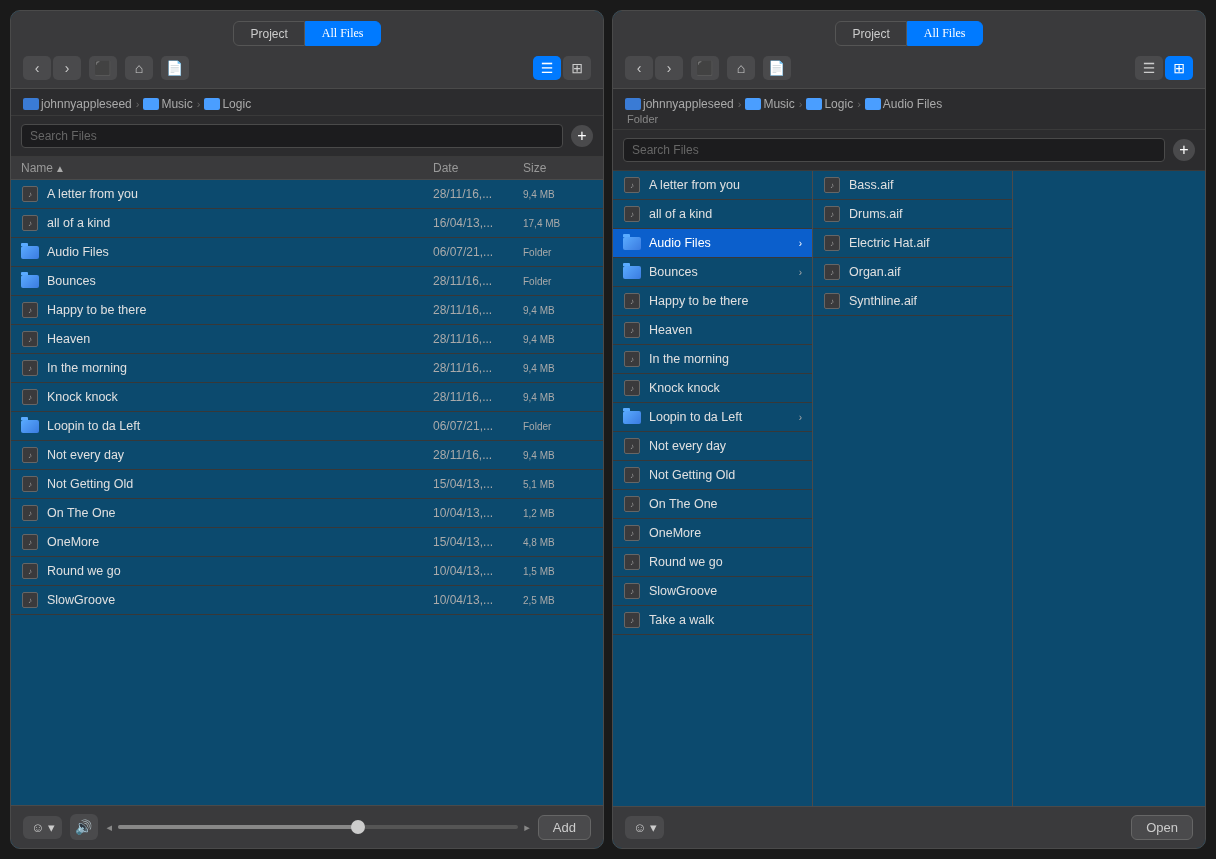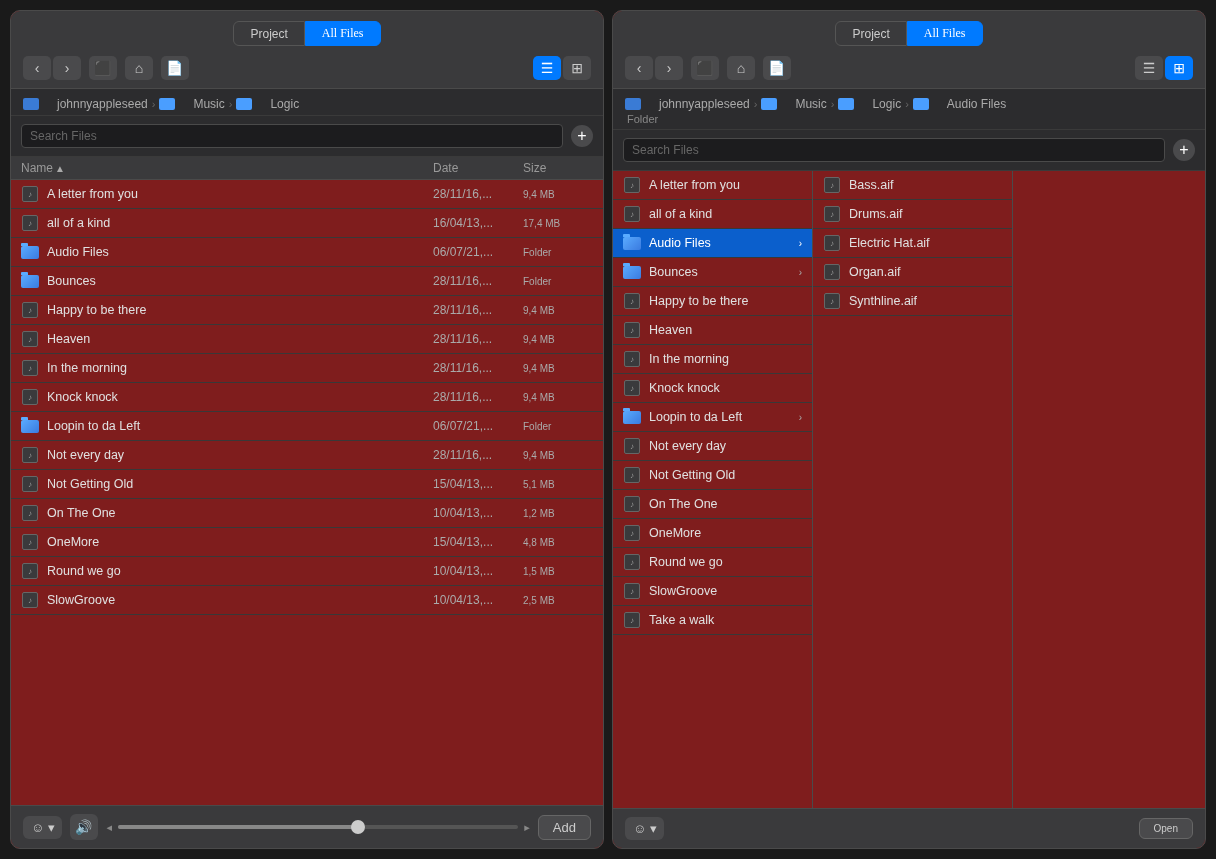--- a/index.html
+++ b/index.html
@@ -19,21 +19,21 @@
       display: flex;
       gap: 0;
       width: 1216px;
       height: 859px;
       background: #1a1a1a;
       padding: 10px;
       gap: 8px;
     }
 
     .panel {
-      background: #7f1d1d;
+      background: #0c4a6e;
       border-radius: 10px;
       border: 1px solid #4a4a4a;
       display: flex;
       flex-direction: column;
       overflow: hidden;
       flex: 1;
     }
 
     
     .panel-header {
@@ -121,21 +121,21 @@
       display: flex;
       align-items: center;
       gap: 4px;
       font-size: 12px;
       color: #aaa;
     }
 
     .breadcrumb-item {
       display: flex;
       align-items: center;
-      gap: 18px;
+      gap: 2px;
     }
 
     .breadcrumb-sep {
       color: #666;
       font-size: 11px;
     }
 
     .folder-icon-sm {
       width: 16px;
       height: 12px;
@@ -349,21 +349,21 @@
       font-size: 13px;
     }
 
     .open-btn {
       background: #4a4a4c;
       border: 1px solid #666;
       border-radius: 6px;
       color: #ccc;
       padding: 4px 14px;
       cursor: pointer;
-      font-size: 10px;
+      font-size: 13px;
     }
 
     
     .column-view {
       display: flex;
       flex: 1;
       overflow: hidden;
     }
 
     .col-pane {

